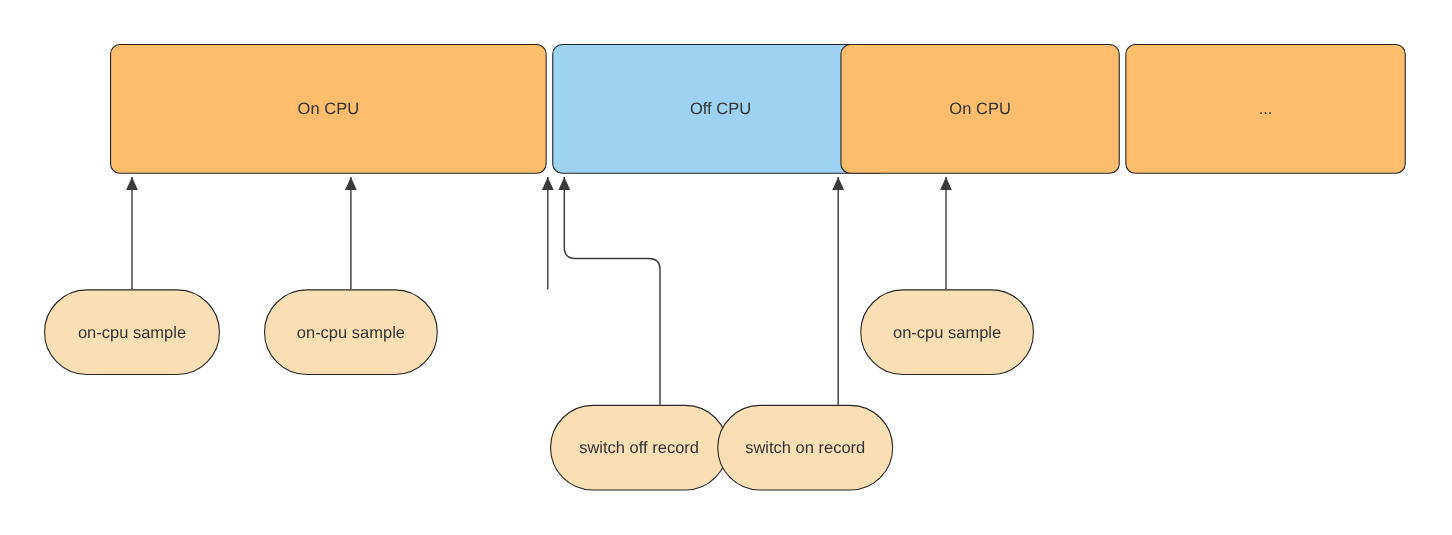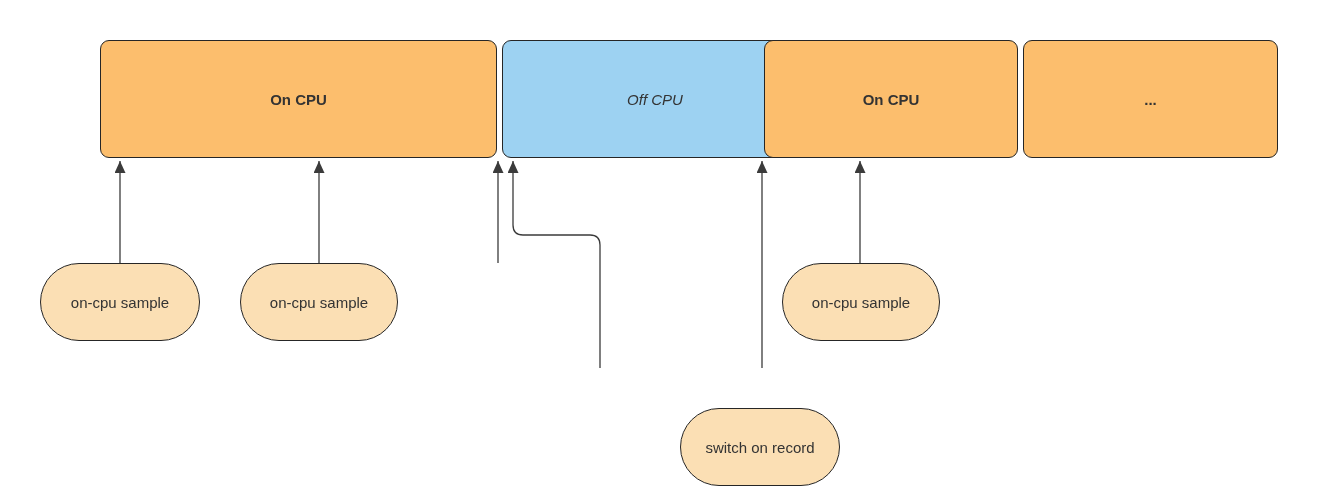--- a/index.html
+++ b/index.html
@@ -30,21 +30,21 @@
     height: 118px;
     box-sizing: border-box;
     border: 1px solid var(--color-stroke, #262626);
     border-radius: 9px;
     display: flex;
     align-items: center;
     justify-content: center;
     font-size: 15px;
     color: var(--color-text, #333);
   }
-  .seg.on  { background: var(--color-on_cpu_fill, #FCBE6D); font-weight: bold; }
+  .seg.on  { background: var(--color-on_cpu_fill, #FCBE6D); }
   .seg.off { background: var(--color-off_cpu_fill, #9DD2F2); }
   .callout {
     position: absolute;
     height: 78px;
     box-sizing: border-box;
     border: 1px solid var(--color-stroke, #262626);
     border-radius: 39px;
     background: var(--color-callout_fill, #FBDFB4);
     display: flex;
     align-items: center;
@@ -69,21 +69,21 @@
   .connectors .head { fill: var(--color-arrow, #3B3B3B); stroke: none; }
 </style>
 </head>
 <body>
 
 <div class="canvas">
 
   <div class="seg on" style="left:100px;  width:397px;">
     <span>On CPU</span>
   </div>
-  <div class="seg off" style="left:502px;  width:306px;font-style:italic;">
+  <div class="seg off" style="left:502px;  width:306px;">
     <span>Off CPU</span>
   </div>
   <div class="seg on" style="left:764px;  width:254px;">
     <span>On CPU</span>
   </div>
   <div class="seg on" style="left:1023px; width:255px;">
     <span>...</span>
   </div>
 
   <svg class="connectors" width="1320" height="486" viewBox="0 0 1320 486">
@@ -99,20 +99,23 @@
     <path d="M762,368 L762,161" marker-end="url(#arrowhead)"></path>
     <path d="M860,263 L860,161" marker-end="url(#arrowhead)"></path>
   </svg>
 
   <div class="callout" style="left:40px;  top:263px; width:160px;">
     <span>on-cpu sample</span>
   </div>
   <div class="callout" style="left:240px; top:263px; width:158px;">
     <span>on-cpu sample</span>
   </div>
-  <div class="callout" style="left:680px; top:368px; width:160px;margin-top:40px;">
+  <div class="callout" style="left:500px; top:368px; width:162px;">
+    <span>switch off record</span>
+  </div>
+  <div class="callout" style="left:652px; top:368px; width:160px;">
     <span>switch on record</span>
   </div>
   <div class="callout" style="left:782px; top:263px; width:158px;">
     <span>on-cpu sample</span>
   </div>
 
 </div>
 
 </body></html>

